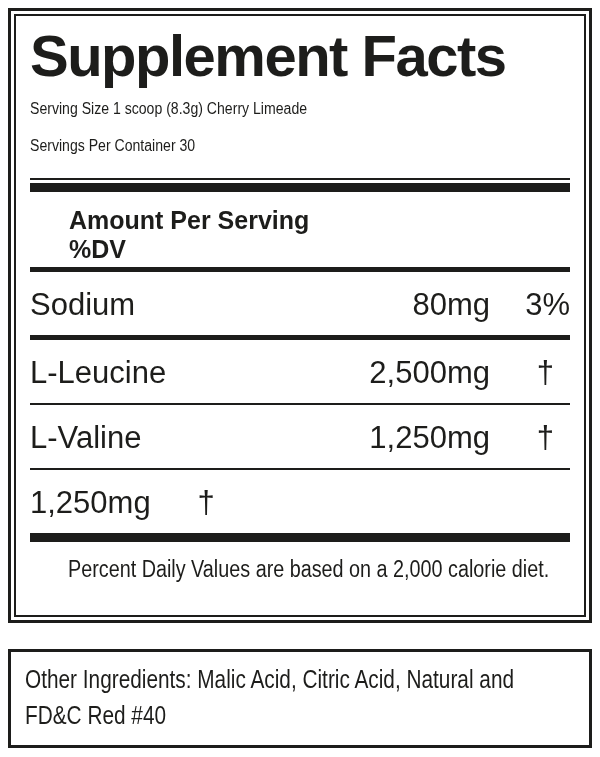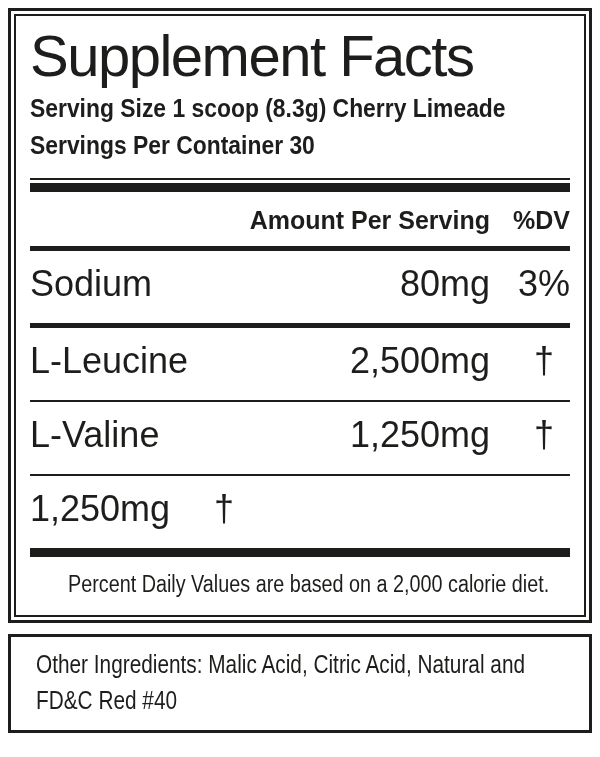--- a/index.html
+++ b/index.html
@@ -27,29 +27,29 @@
   .facts-inner{
     border:2px solid var(--ink);
     height:100%;
     padding:0 14px;
     overflow:hidden;
   }
 
   .title{
     margin:10px 0 4px;
     font-size:58px;
-    font-weight:normal;
+    font-weight:bold;
     letter-spacing:-1.5px;
     line-height:60px;
     white-space:nowrap;
   }
 
   .serving-line{
-    font-weight:bold;
-    font-size:26px;
+    font-weight:normal;
+    font-size:16px;
     line-height:37px;
     white-space:nowrap;
   }
 
   
   .cx{display:inline-block;transform-origin:0 50%;}
   .cx88{transform:scaleX(.88);}
   .cx86{transform:scaleX(.86);}
   .cx80{transform:scaleX(.80);}
 
@@ -57,52 +57,53 @@
   .rule2{height:2px;background:var(--ink);}
   .bar5{height:5px;background:var(--ink);}
   .bar9{height:9px;background:var(--ink);}
   .rule-top{margin-top:14px;}
   .bar-top{margin-top:3px;}
 
   
   .header-row{
     display:flex;
     align-items:baseline;
-    padding:14px 0 11px;
+    padding:14px 0 3px;
     font-weight:bold;
     font-size:25px;
+    flex-direction:column;
   }
   .header-row .amount-h{flex:1;text-align:right;}
-  .header-row .dv-h{width:80px;text-align:right;}
+  .header-row .dv-h{width:80px;margin-left:39px;}
 
   .data-row{
     display:flex;
     align-items:center;
-    font-size:36px;
+    font-size:31px;
     line-height:34px;
-    padding:16px 0 22px;
+    padding:16px 0 13px;
   }
   .data-row .name{flex:1;}
   .data-row .amount{text-align:right;}
   .data-row .dv{width:80px;text-align:right;}
   .data-row .dv.dagger{padding-right:16px;}
 
   .footnotes{
     padding-top:11px;
     font-size:23px;
     line-height:33px;
   }
   .footnote-line{white-space:nowrap;margin-left:38px;}
 
   
   .other-box{
-    margin-top:11px;
+    margin-top:26px;
     border:3px solid var(--ink);
     height:99px;
-    padding:9px 25px;
+    padding:9px 14px;
     overflow:hidden;
   }
   .other-line{
     font-size:26px;
     line-height:36px;
     white-space:nowrap;
   }
 </style>
 </head>
 <body>

